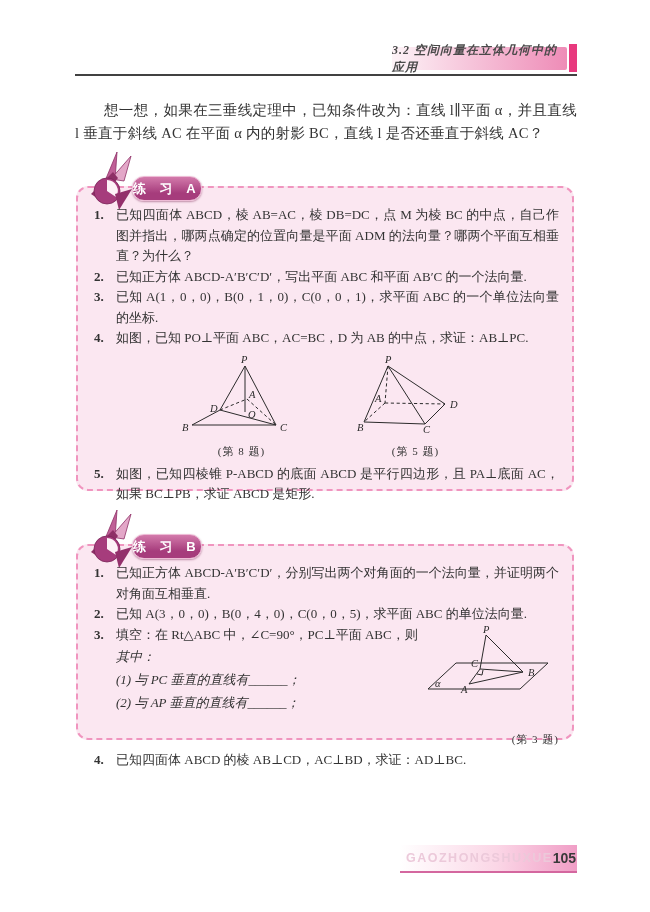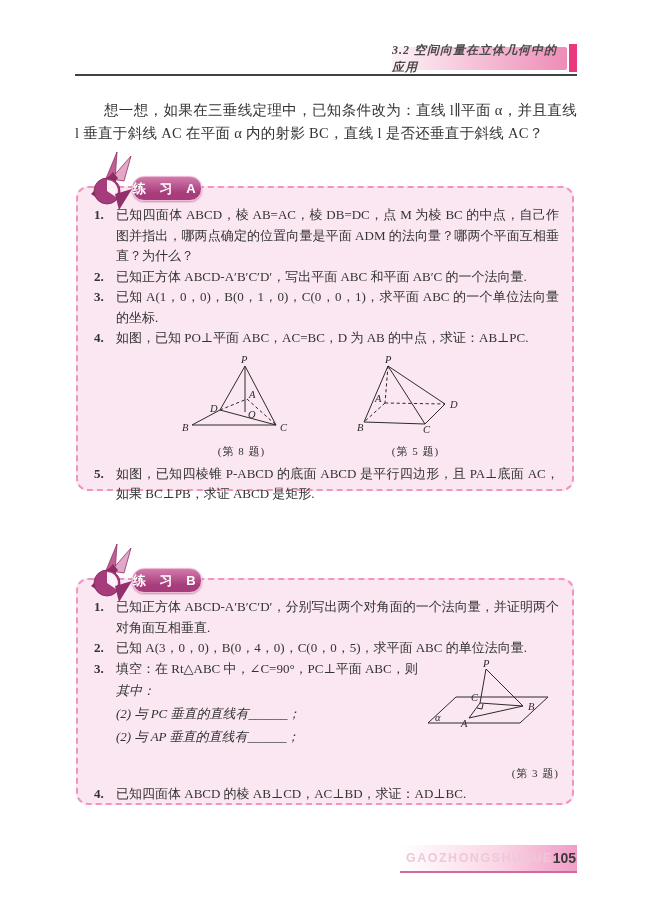--- a/index.html
+++ b/index.html
@@ -31,21 +31,21 @@
     letter-spacing:0.3px;
   }
 
   
   .pbox{
     position:absolute;left:76px;width:498px;box-sizing:border-box;
     border:2px dashed var(--box-border,#f095bf);border-radius:12px;
     background:var(--box-fill,#fbe7f1);
   }
   #box-a{top:186px;height:305px;}
-  #box-b{top:578px;height:227px;}
+  #box-b{top:544px;height:196px;}
 
   .badge-icon{position:absolute;left:8px;top:-38px;width:58px;height:62px;}
   .pill{
     position:absolute;left:54px;top:-12px;height:23px;padding:0 0;
     border-radius:12px;display:flex;align-items:center;
     background:linear-gradient(180deg,var(--pill-from,#d37aab) 0%,var(--pill-to,#a63c7c) 70%);
     border:1px solid #eebcd6;box-shadow:0 1px 2px rgba(120,30,80,.45);
     color:#fff;font-weight:bold;font-size:13px;letter-spacing:5px;
     font-family:"Liberation Sans","DejaVu Sans",sans-serif;white-space:nowrap;
   }
@@ -206,21 +206,21 @@
         <span class="ptext">已知 A(3，0，0)，B(0，4，0)，C(0，0，5)，求平面 ABC 的单位法向量.</span>
       </div>
 
       <div class="p3row">
         <div class="p3-left">
           <div class="problem">
             <span class="pnum">3.</span>
             <span class="ptext">填空：在 Rt△ABC 中，∠C=90°，PC⊥平面 ABC，则</span>
           </div>
           <div class="sub">其中：</div>
-          <div class="sub">(2) 与 PC 垂直的直线有______；</div>
+          <div class="sub">(1) 与 PC 垂直的直线有______；</div>
           <div class="sub">(2) 与 AP 垂直的直线有______；</div>
         </div>
         <div class="p3-right">
           <svg class="diagram" width="135" height="82" viewBox="0 0 135 82">
             <polygon points="34,38 126,38 98,64 6,64"></polygon>
             <line x1="64" y1="10" x2="58" y2="44"></line>
             <line x1="58" y1="44" x2="47" y2="59"></line>
             <line x1="64" y1="10" x2="101" y2="47"></line>
             <line x1="47" y1="59" x2="101" y2="47"></line>
             <line x1="58" y1="44" x2="101" y2="47"></line>

